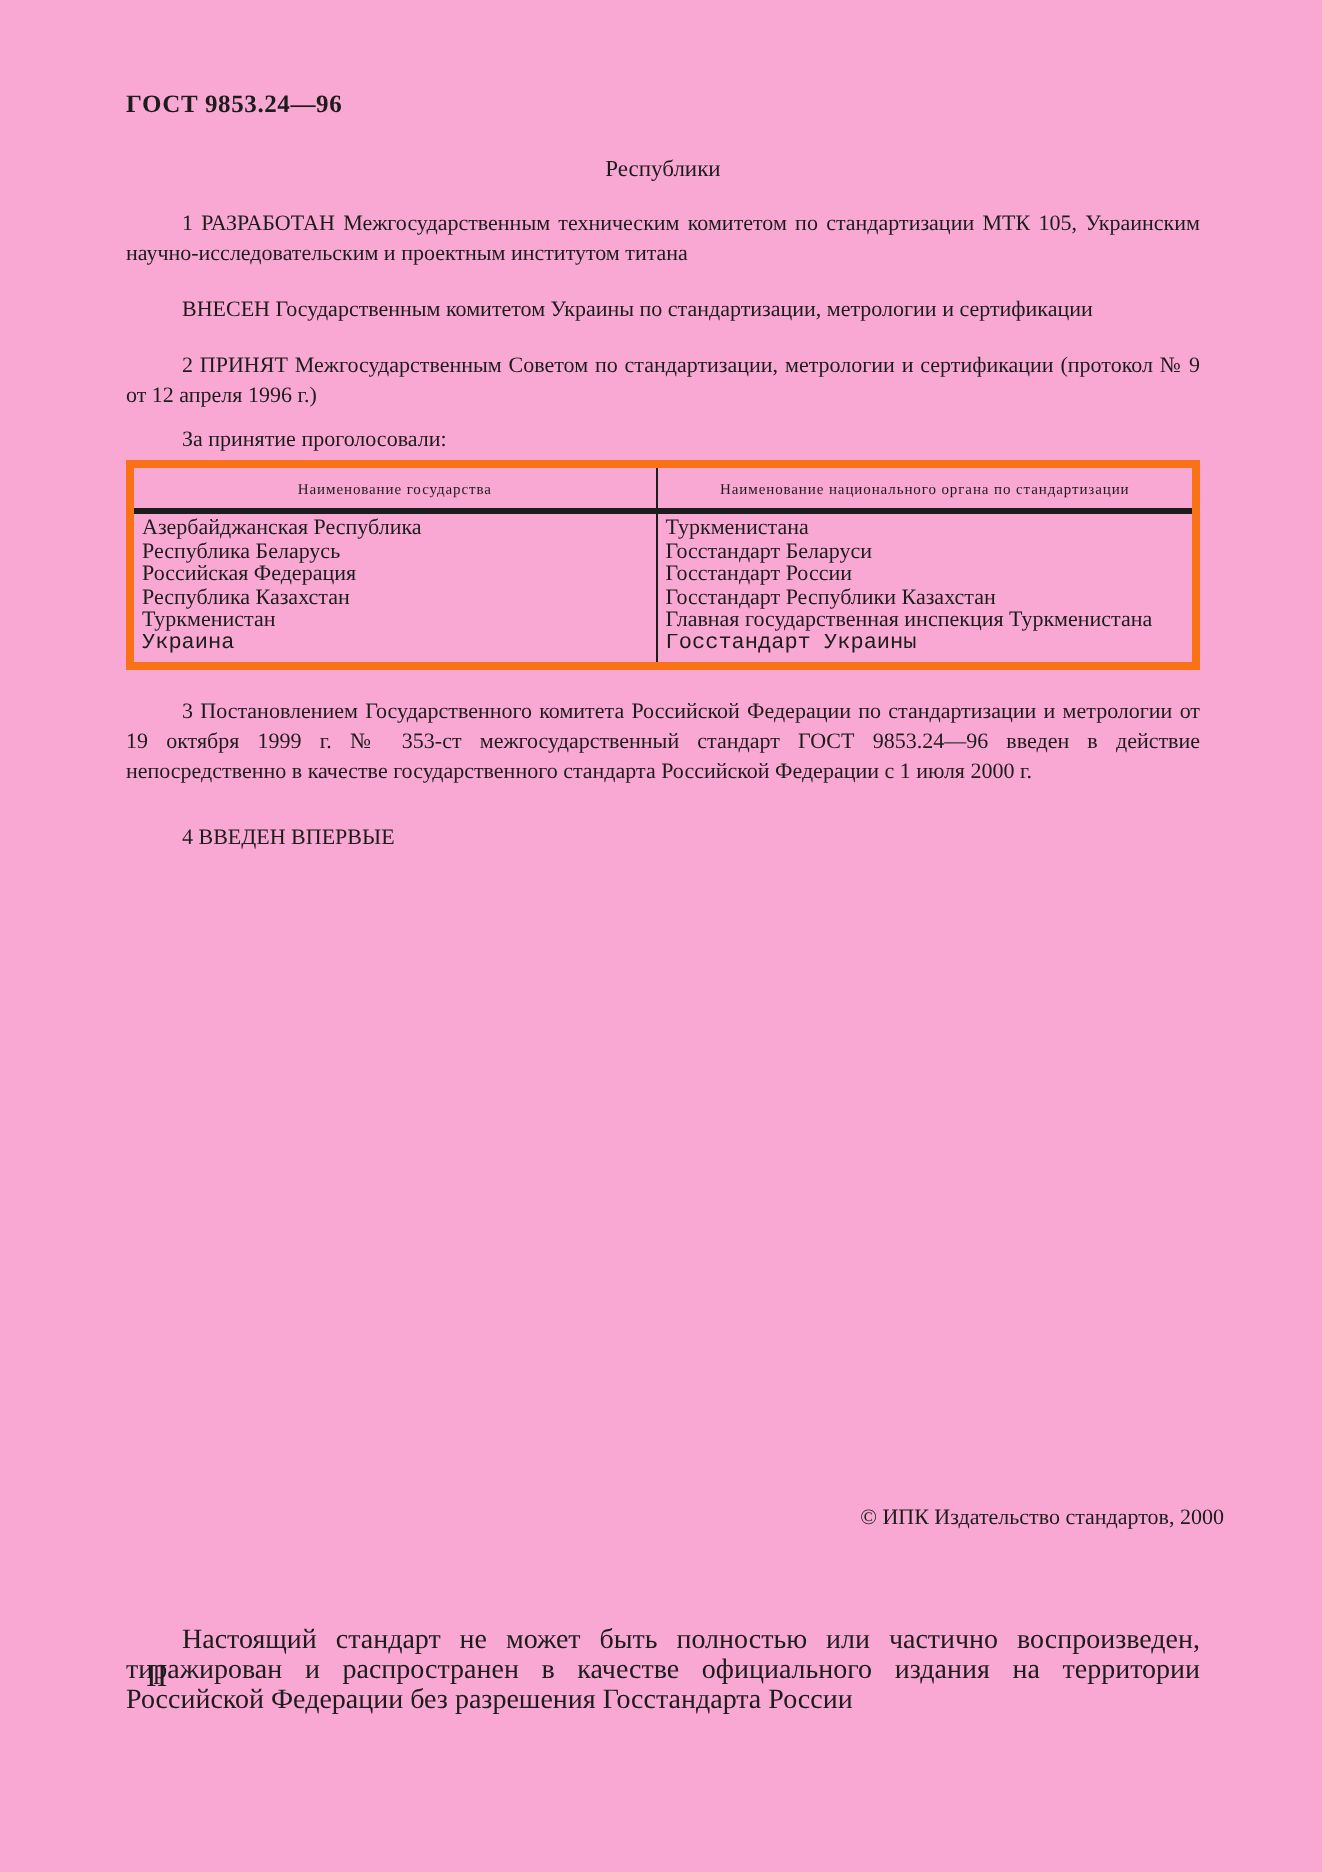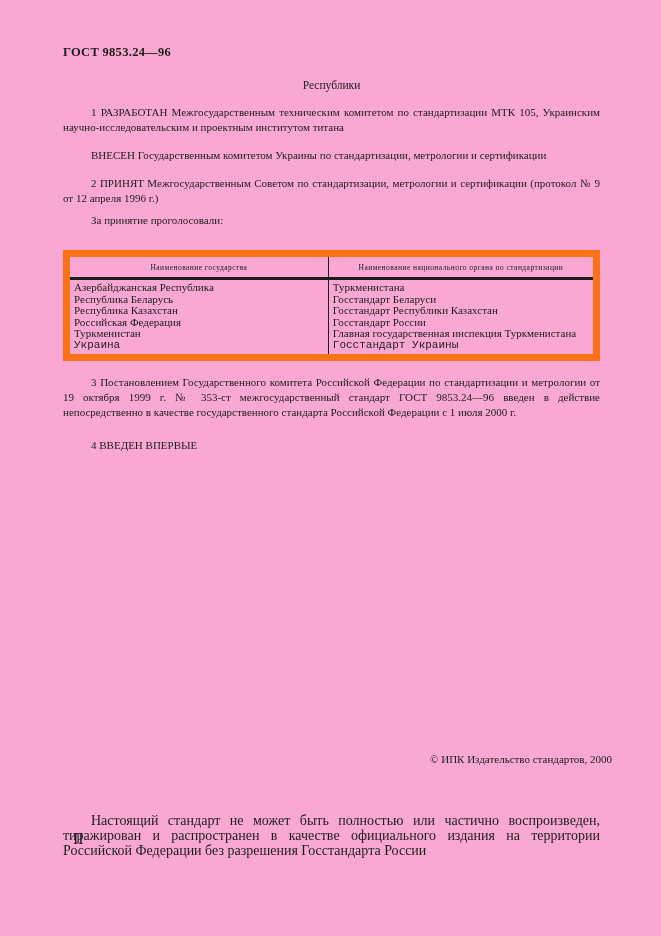--- a/index.html
+++ b/index.html
@@ -34,24 +34,24 @@
     line-height: 15px;
     text-align: justify;
     text-indent: 28px;
   }
   .mt-first { margin-top: 14px !important; }
   .mt-par   { margin-top: 13px !important; }
   .mt-small { margin-top: 7px  !important; }
   .no-justify { text-align: left !important; }
 
   table.vote-table {
-    margin-top: 22px;
+    margin-top: 2px;
     width: 100%;
     border-collapse: collapse;
-    border: 7px solid #f97316;
+    border: 4px solid #f97316;
   }
   table.vote-table th {
     border-bottom: 3px solid #1c1c1c;
     font-weight: normal;
     font-size: 7.5px;
     letter-spacing: 0.45px;
     padding: 6px 4px 5px 4px;
     text-align: center;
   }
   table.vote-table th:first-child,
@@ -123,26 +123,26 @@
       <tbody>
         <tr>
           <td>Азербайджанская Республика</td>
           <td>Туркменистана</td>
         </tr>
         <tr>
           <td>Республика Беларусь</td>
           <td>Госстандарт Беларуси</td>
         </tr>
         <tr>
+          <td>Российская Федерация</td>
+          <td>Госстандарт России</td>
+        </tr>
+        <tr>
           <td>Республика Казахстан</td>
           <td>Госстандарт Республики Казахстан</td>
-        </tr>
-        <tr>
-          <td>Российская Федерация</td>
-          <td>Госстандарт России</td>
         </tr>
         <tr>
           <td>Туркменистан</td>
           <td>Главная государственная инспекция Туркменистана</td>
         </tr>
         <tr>
           <td>Украина</td>
           <td>Госстандарт Украины</td>
         </tr>
       </tbody>

